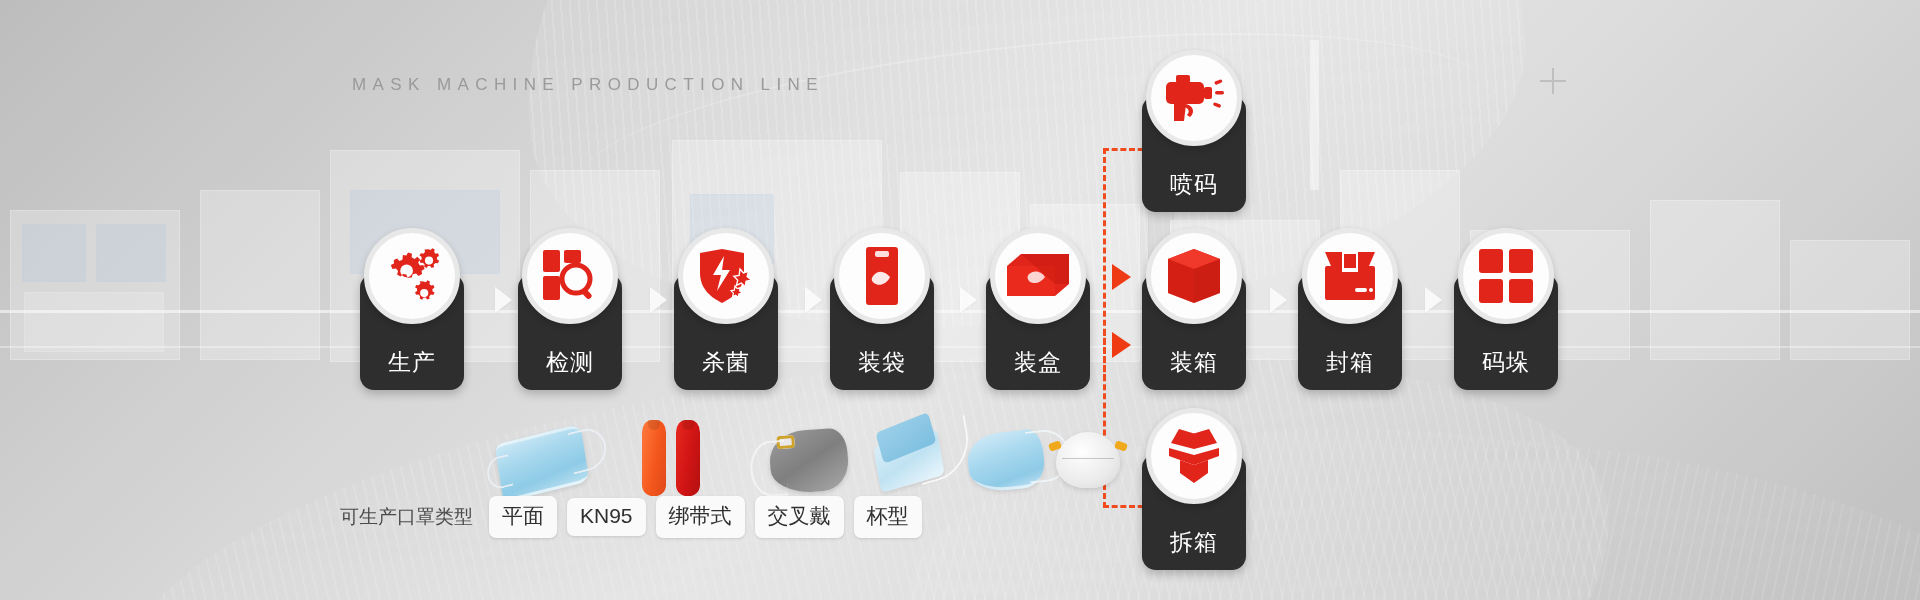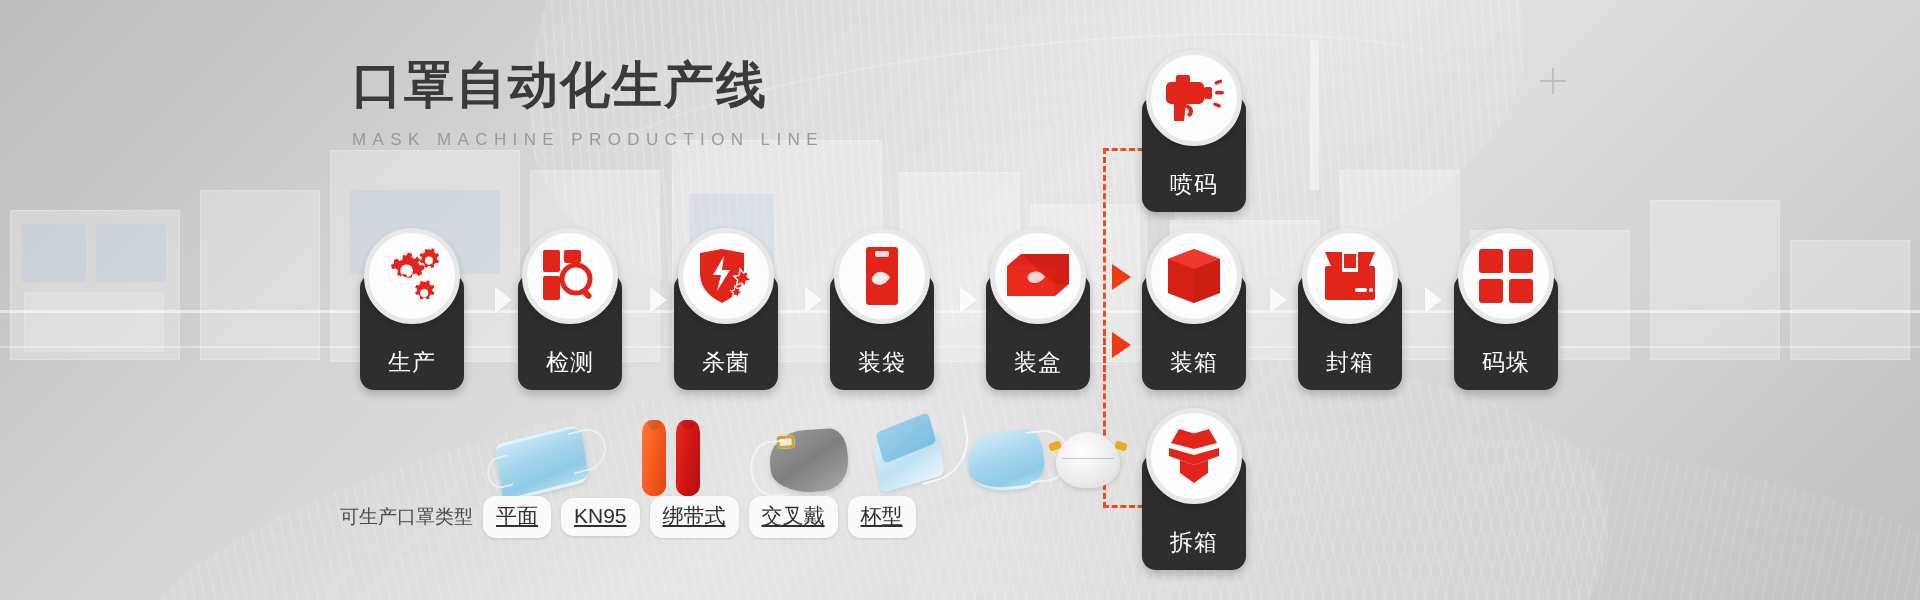--- a/index.html
+++ b/index.html
@@ -151,33 +151,32 @@
   .dash-v, .dash-h { position: absolute; }
   .dash-v { border-left: 3px dashed #ef4b1e; }
   .dash-h { border-top: 3px dashed #ef4b1e; }
 
   
   .types-row {
     position: absolute; left: 340px; top: 496px;
     display: flex; align-items: center; gap: 10px;
   }
   .types-caption {
-    font-size: 19px; color: #4a4a4a; 
+    font-size: 19px; color: #4a4a4a; margin-right: 6px;
     font-family: "Liberation Sans", "DejaVu Sans", sans-serif;
     white-space: nowrap;
   }
   .chip {
     background: #fafafa;
-    border-radius: 13px;
+    border-radius: 7px;
     padding: 6px 13px 8px;
     font-size: 21px; color: #2f2f2f;
     box-shadow: 0 1px 3px rgba(0,0,0,.13);
     white-space: nowrap;
     font-family: "Liberation Sans", "DejaVu Sans", sans-serif;
-    text-decoration: underline;
   }
 
   
   .products { position: absolute; left: 490px; top: 408px; height: 92px; width: 560px; }
   .prod { position: absolute; bottom: 0; }
 
   
   .p-flat {
     left: 8px; bottom: 8px; width: 88px; height: 58px;
     background: linear-gradient(170deg,#cfe9f5 0%, #a8d8ee 35%, #8ecbe6 70%, #bde1f2 100%);
@@ -306,21 +305,20 @@
     <i style="left:1470px;top:50px;  width:160px; height:130px;"></i>
     <i style="left:1650px;top:20px;  width:130px; height:160px;"></i>
     <i style="left:1790px;top:60px;  width:120px; height:120px;"></i>
   </div>
   <div class="wm wm-rail"></div>
   <div class="wm wm-rail2"></div>
   <div class="wm-pole" style="left:1310px; top:40px; width:9px; height:150px;"></div>
   <div class="wm wm-plus"></div>
 
   <div class="heading">
-    <div class="title">口罩自动化生产线</div>
     <div class="subtitle">MASK MACHINE PRODUCTION LINE</div>
   </div>
 
   <div class="dash-v" style="left:1103px; top:148px; height:232px;"></div>
   <div class="dash-h" style="left:1103px; top:148px; width:58px;"></div>
 
   <div class="dash-v" style="left:1103px; top:330px; height:178px;"></div>
   <div class="dash-h" style="left:1103px; top:505px; width:58px;"></div>
 
   <div class="arrow-r" style="left:1112px; top:264px;"></div>

